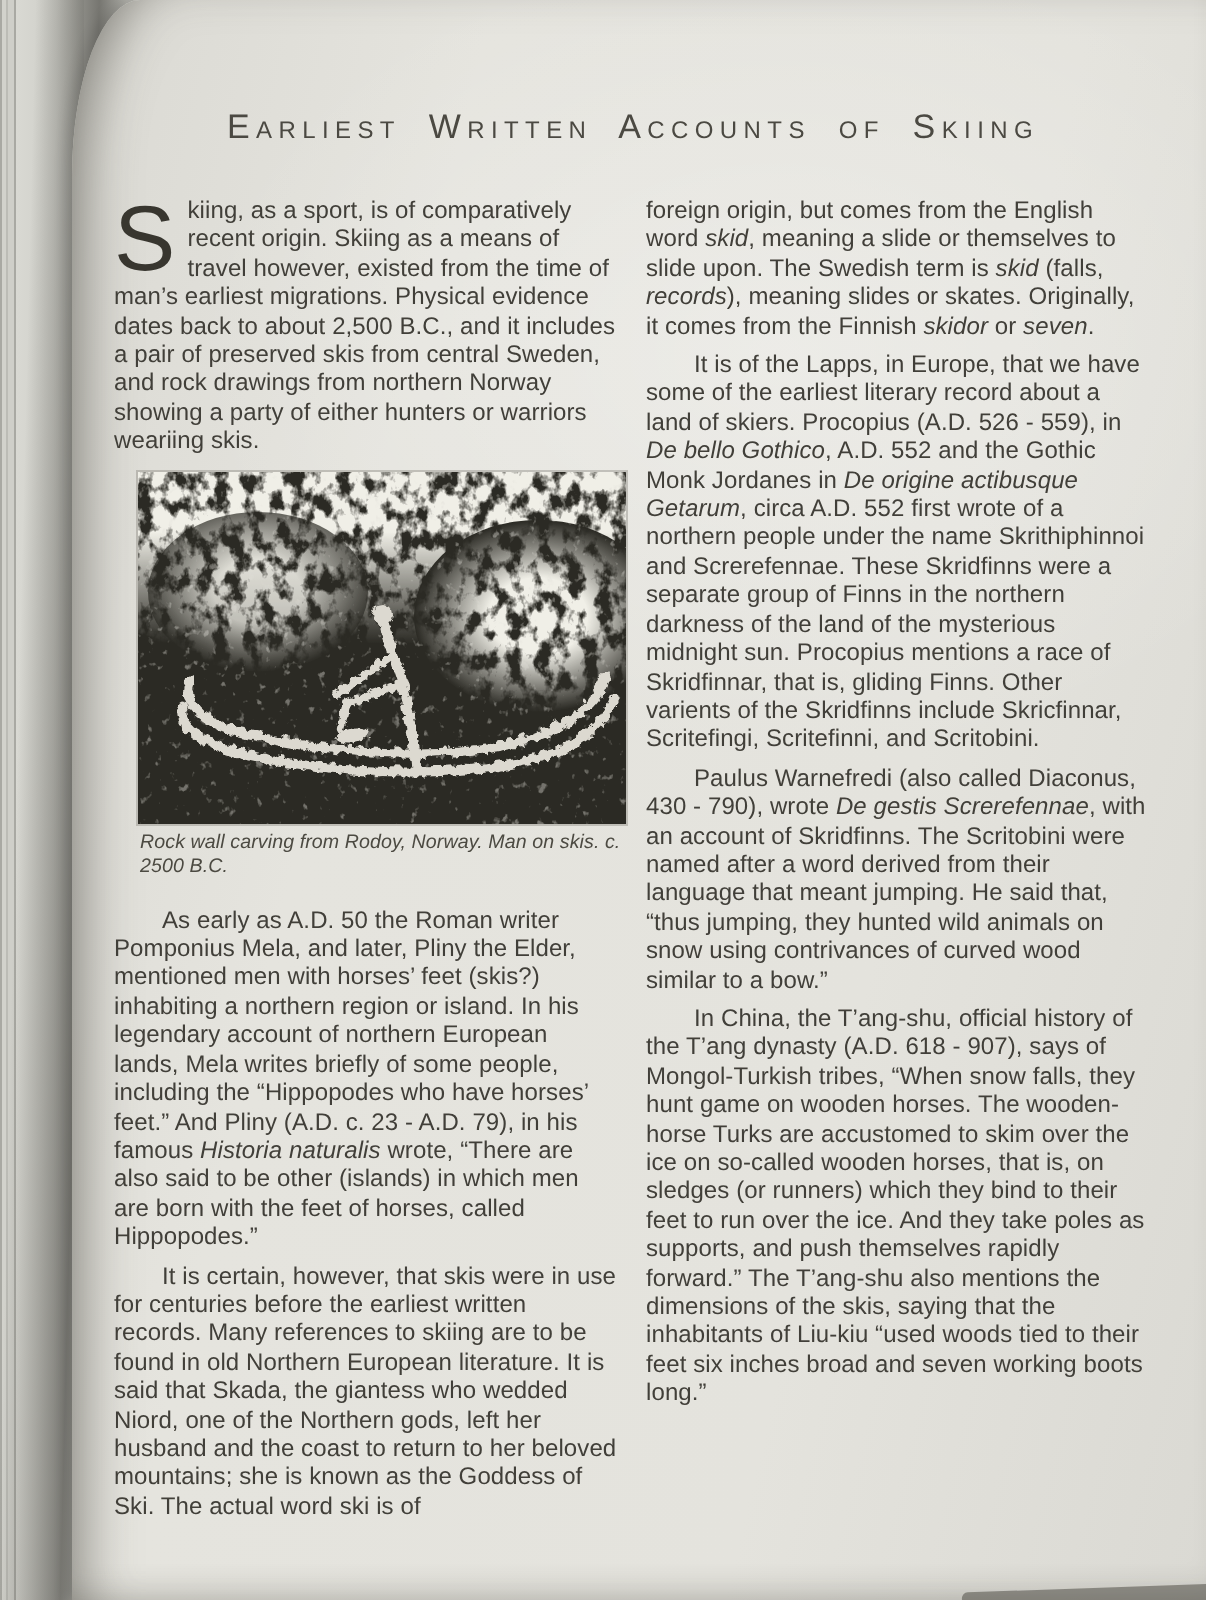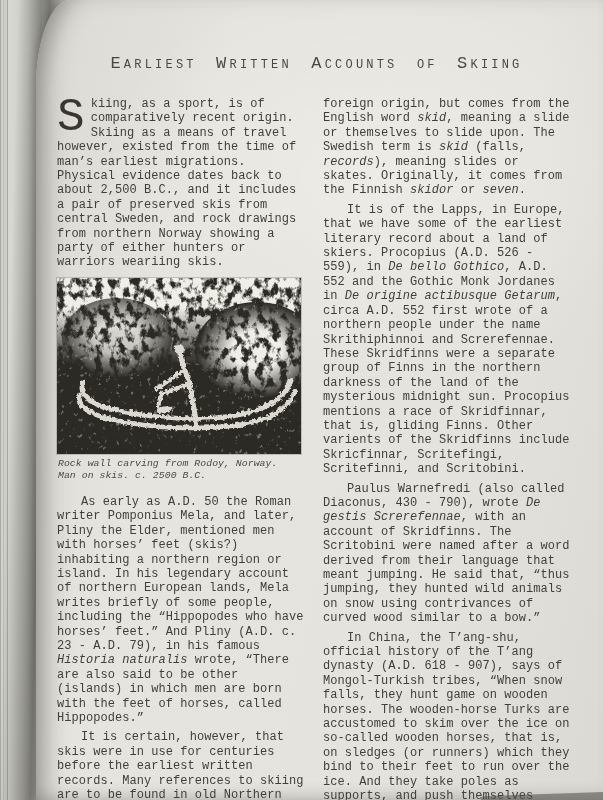--- a/index.html
+++ b/index.html
@@ -1,18 +1,18 @@
 <!DOCTYPE html>
 <html><head>
 <meta charset="utf-8">
 <style>
   html,body{margin:0;padding:0;background:#c6c6c0;}
   .scene{
     position:relative;width:603px;height:800px;overflow:hidden;
-    font-family:Liberation Mono, monospace;
+    font-family:Liberation Sans, sans-serif;
     background:#c2c2bc;
   }
   
   .page-edges{
     position:absolute;left:0;top:0;bottom:0;width:16px;
     background:repeating-linear-gradient(90deg,
       #a9a9a3 0 1px,#d2d2cc 1px 3px,#bcbcb6 3px 4px,#cfcfc9 4px 7px);
   }
   
   .facing-page{
@@ -50,21 +50,21 @@
     color:#4b4942;margin:0 0 24px 0;font-weight:normal;white-space:nowrap;
   }
   .columns{display:flex;gap:14px;}
   .col{width:252px;font-size:12px;line-height:14.4px;color:#413f39;letter-spacing:.05px;}
   .para{margin:0 0 5px 0;}
   .para.indent{text-indent:24px;}
   .dropcap{
     float:left;font-size:46px;line-height:36px;
     padding:3px 6px 0 0;color:#38362f;
   }
-  .figure{margin:8px 0 4px 0;width:244px;}
+  .figure{margin:8px 0 4px 12px;width:244px;}
   .figure svg{display:block;outline:1px solid rgba(120,118,108,.35);}
   .caption{
     font-style:italic;font-size:9.8px;line-height:12px;
     color:#4c4a42;margin:4px 0 13px 1px;
   }
 </style>
 </head>
 <body>
 
 <div class="scene">

